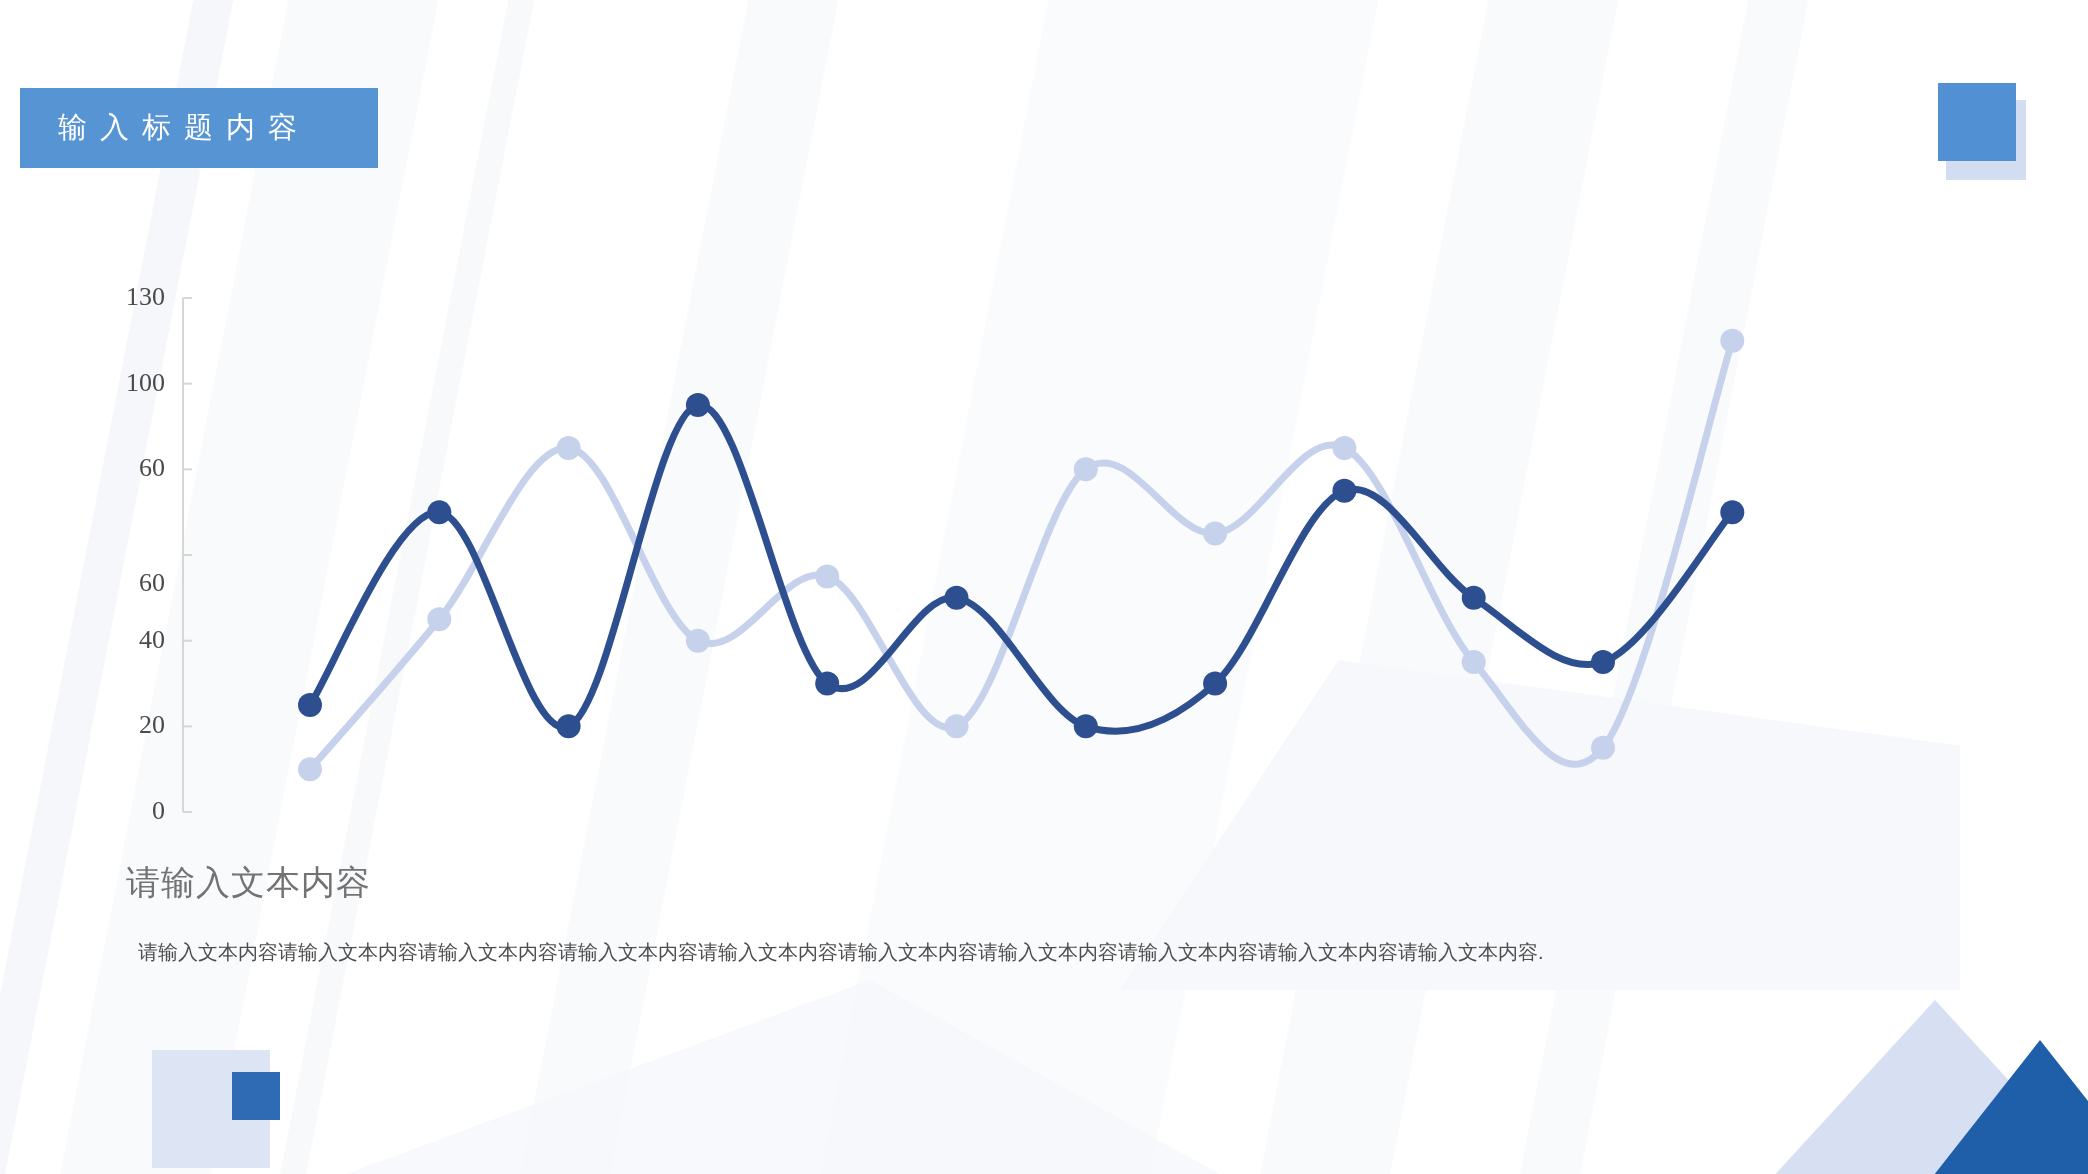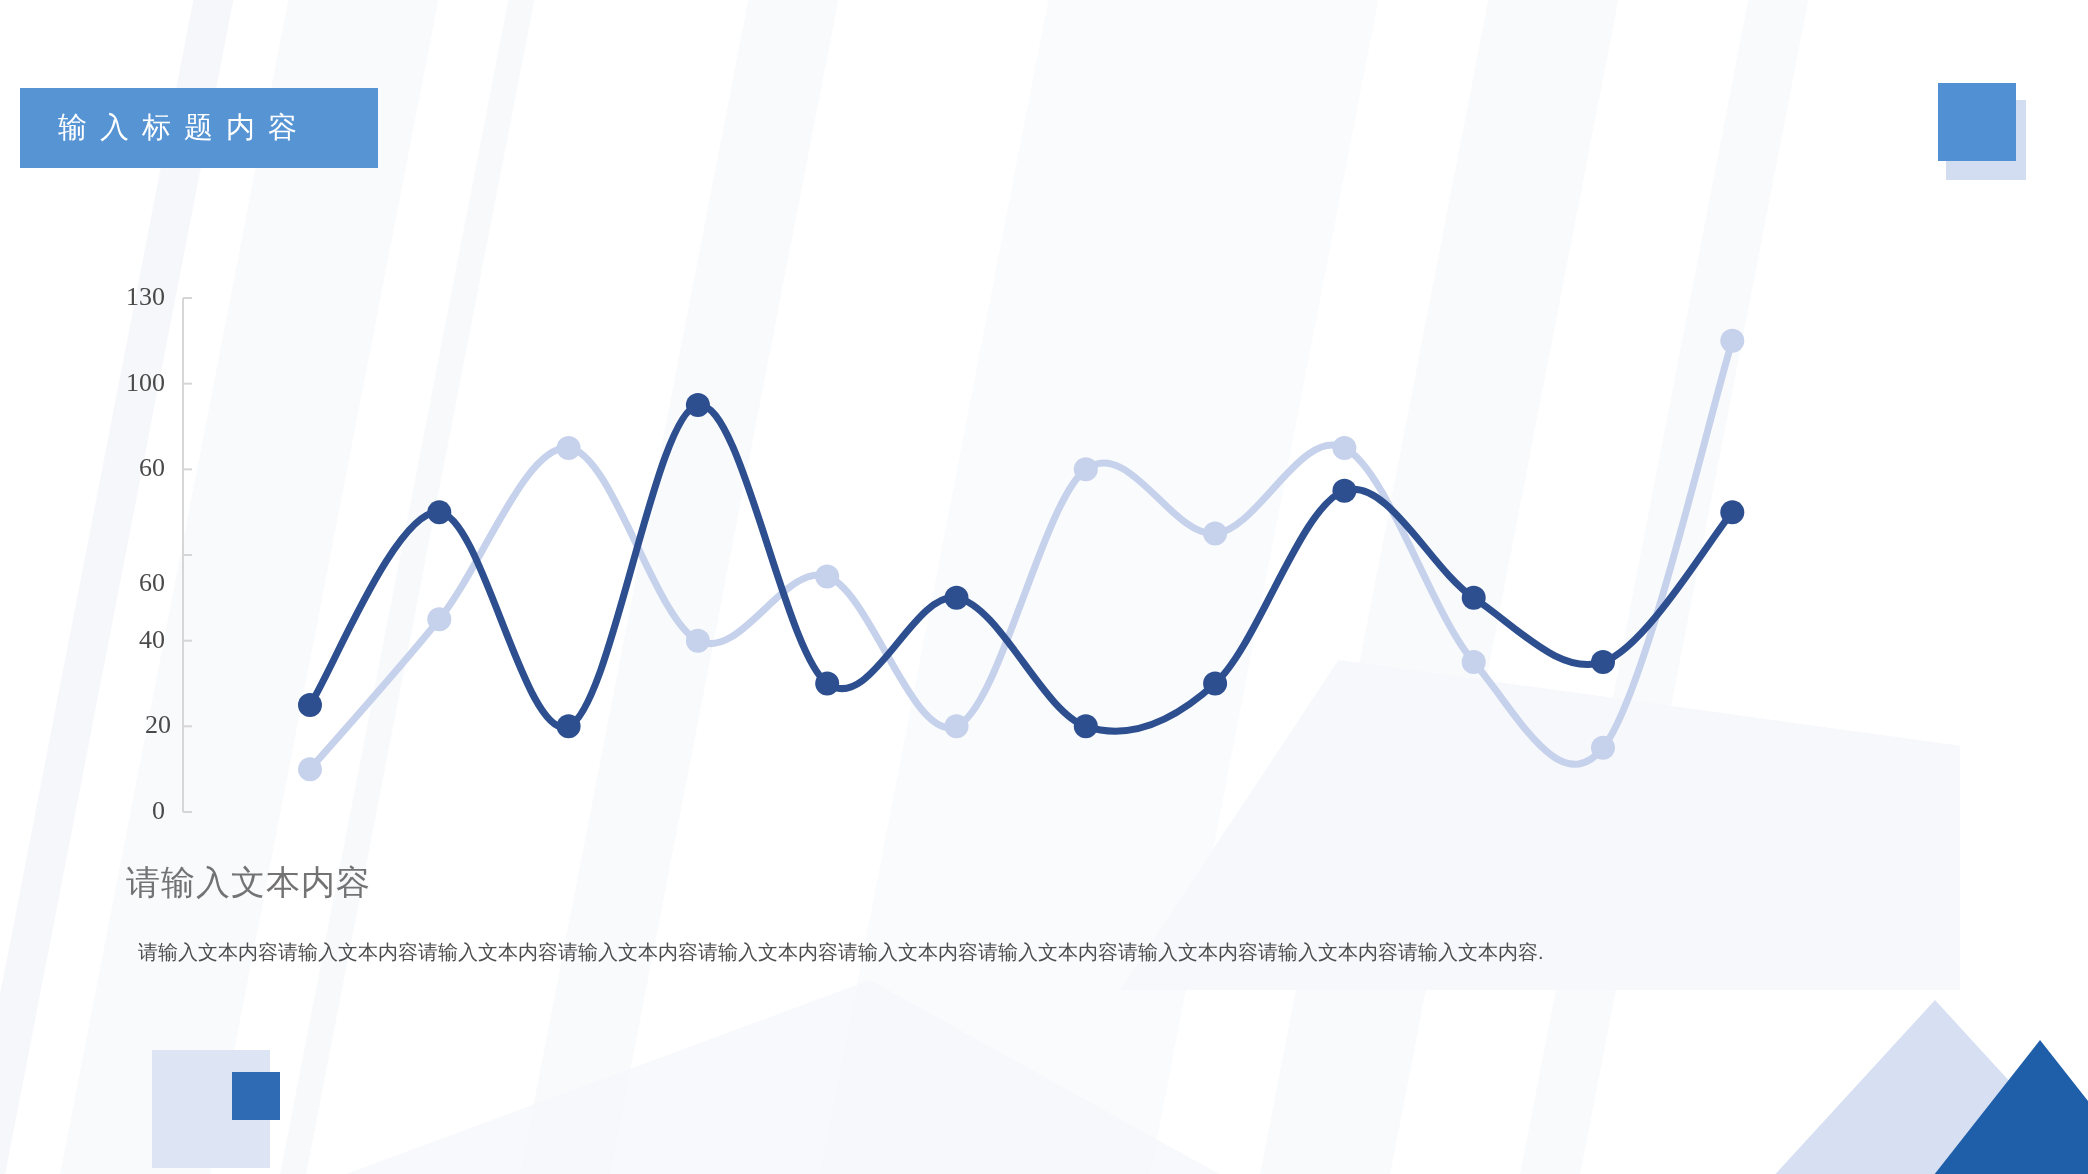--- a/index.html
+++ b/index.html
@@ -207,21 +207,21 @@
         <circle cx="956.50" cy="597.83" r="12" fill="#2d4f8f"></circle>
         <circle cx="1085.80" cy="726.33" r="12" fill="#2d4f8f"></circle>
         <circle cx="1215.10" cy="683.50" r="12" fill="#2d4f8f"></circle>
         <circle cx="1344.40" cy="490.75" r="12" fill="#2d4f8f"></circle>
         <circle cx="1473.70" cy="597.83" r="12" fill="#2d4f8f"></circle>
         <circle cx="1603.00" cy="662.08" r="12" fill="#2d4f8f"></circle>
         <circle cx="1732.30" cy="512.17" r="12" fill="#2d4f8f"></circle>
       </svg>
     <div id="tick-labels">
         <div class="tick-label" style="left: 95px; top: 796px;">0</div>
-        <div class="tick-label" style="left: 101px; top: 710.333px; text-align: right;">20</div>
+        <div class="tick-label" style="left: 95px; top: 710.333px; text-align: right;">20</div>
         <div class="tick-label" style="left: 95px; top: 624.667px;">40</div>
         <div class="tick-label" style="left: 95px; top: 568px;">60</div>
         <div class="tick-label" style="left: 95px; top: 453.333px;">60</div>
         <div class="tick-label" style="left: 95px; top: 367.667px;">100</div>
         <div class="tick-label" style="left: 95px; top: 282px;">130</div>
       </div>
   </div>
 
   <div id="body-heading">请输入文本内容</div>
   <div id="body-paragraph">请输入文本内容请输入文本内容请输入文本内容请输入文本内容请输入文本内容请输入文本内容请输入文本内容请输入文本内容请输入文本内容请输入文本内容.</div>

